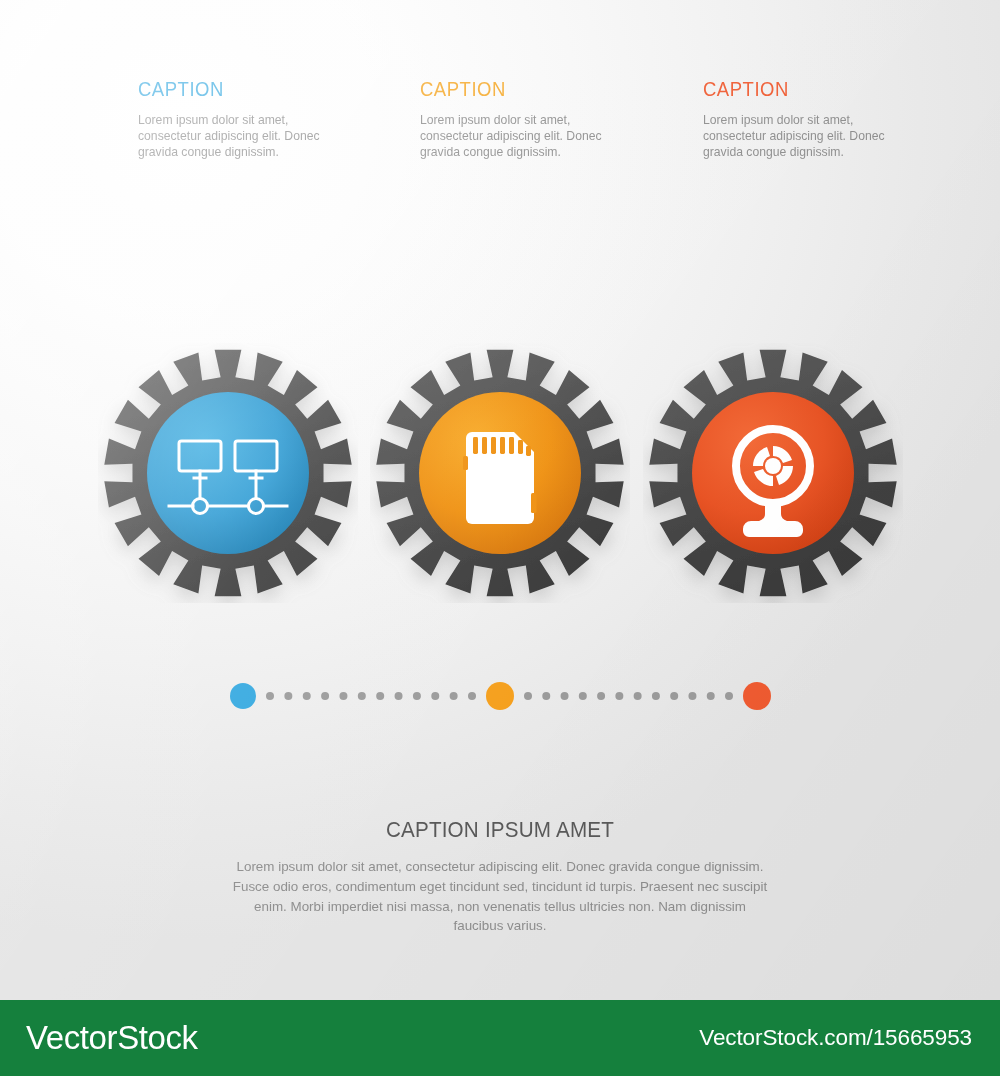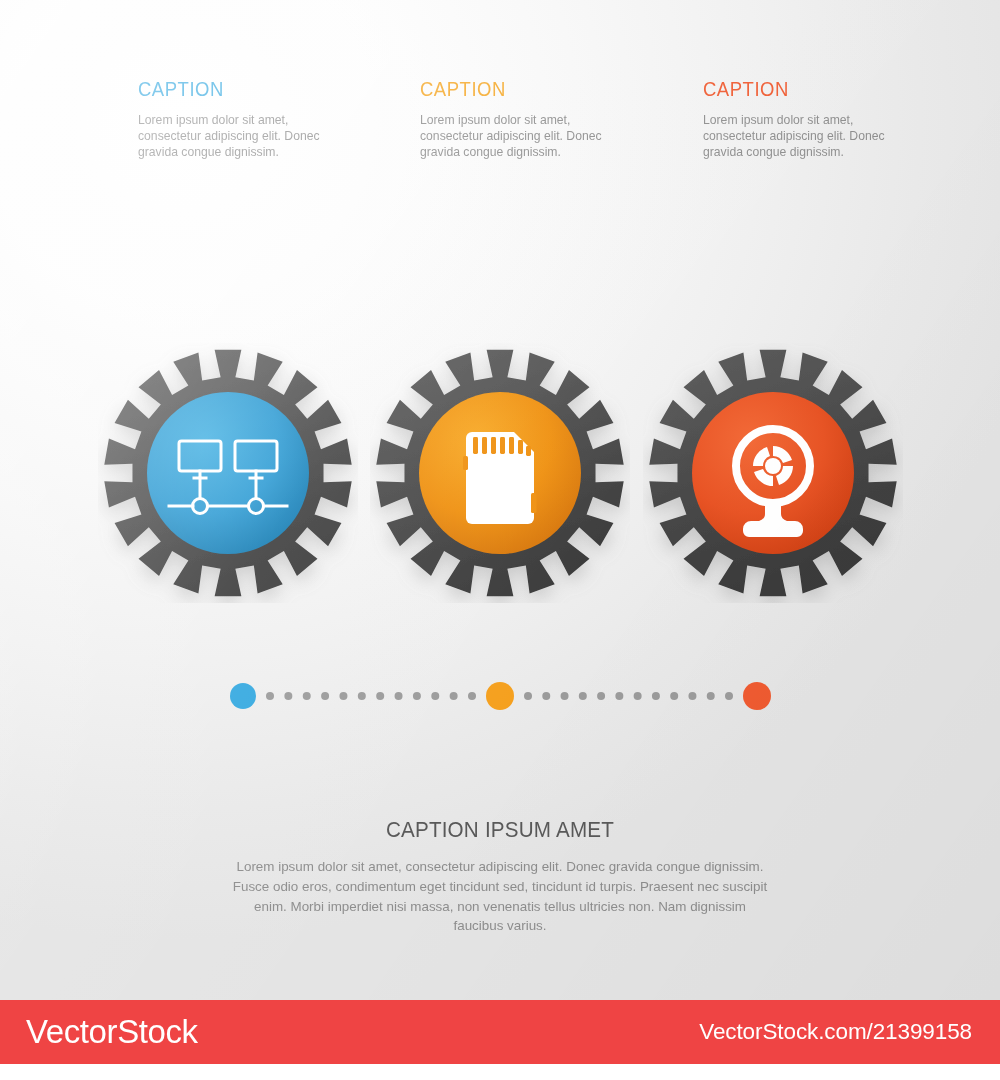--- a/index.html
+++ b/index.html
@@ -128,22 +128,22 @@
     margin: 0 auto;
     width: 540px;
   }
 
   
   #watermark {
     position: absolute;
     left: 0;
     top: 1000px;
     width: 1000px;
-    height: 64px;
-    background: #ef4444;
+    height: 76px;
+    background: #15803d;
   }
   .wm-left {
     position: absolute;
     left: 26px;
     top: 50%;
     transform: translateY(-50%);
     color: #ffffff;
     font-family: "Liberation Sans", sans-serif;
     font-size: 33px;
     letter-spacing: -0.4px;
@@ -347,14 +347,14 @@
 
   <div class="bottom-block">
     <h2 class="bottom-title">CAPTION IPSUM AMET</h2>
     <p class="bottom-body">Lorem ipsum dolor sit amet, consectetur adipiscing elit. Donec gravida congue dignissim. Fusce odio eros, condimentum eget tincidunt sed, tincidunt id turpis. Praesent nec suscipit enim. Morbi imperdiet nisi massa, non venenatis tellus ultricies non. Nam dignissim faucibus varius.</p>
   </div>
 
 </div>
 
 <div id="watermark">
   <div class="wm-left">VectorStock</div>
-  <div class="wm-right">VectorStock.com/21399158</div>
+  <div class="wm-right">VectorStock.com/15665953</div>
 </div>
 
 </body></html>

